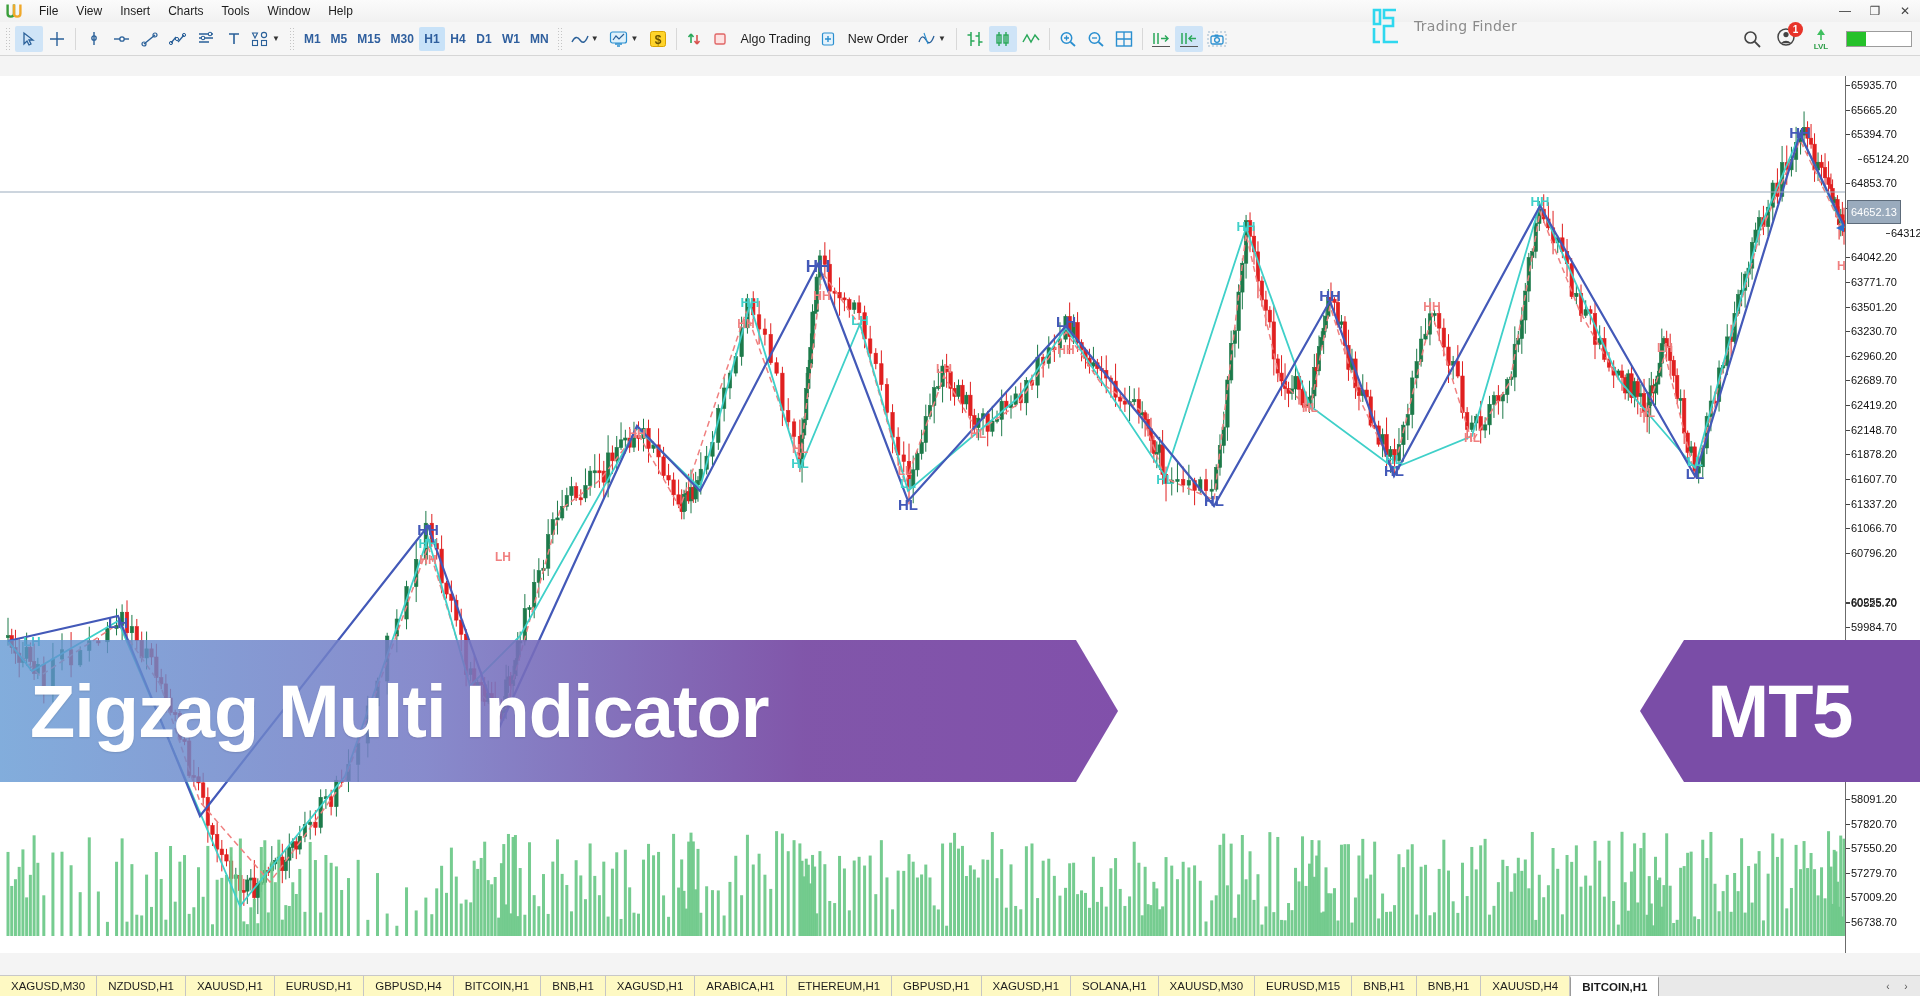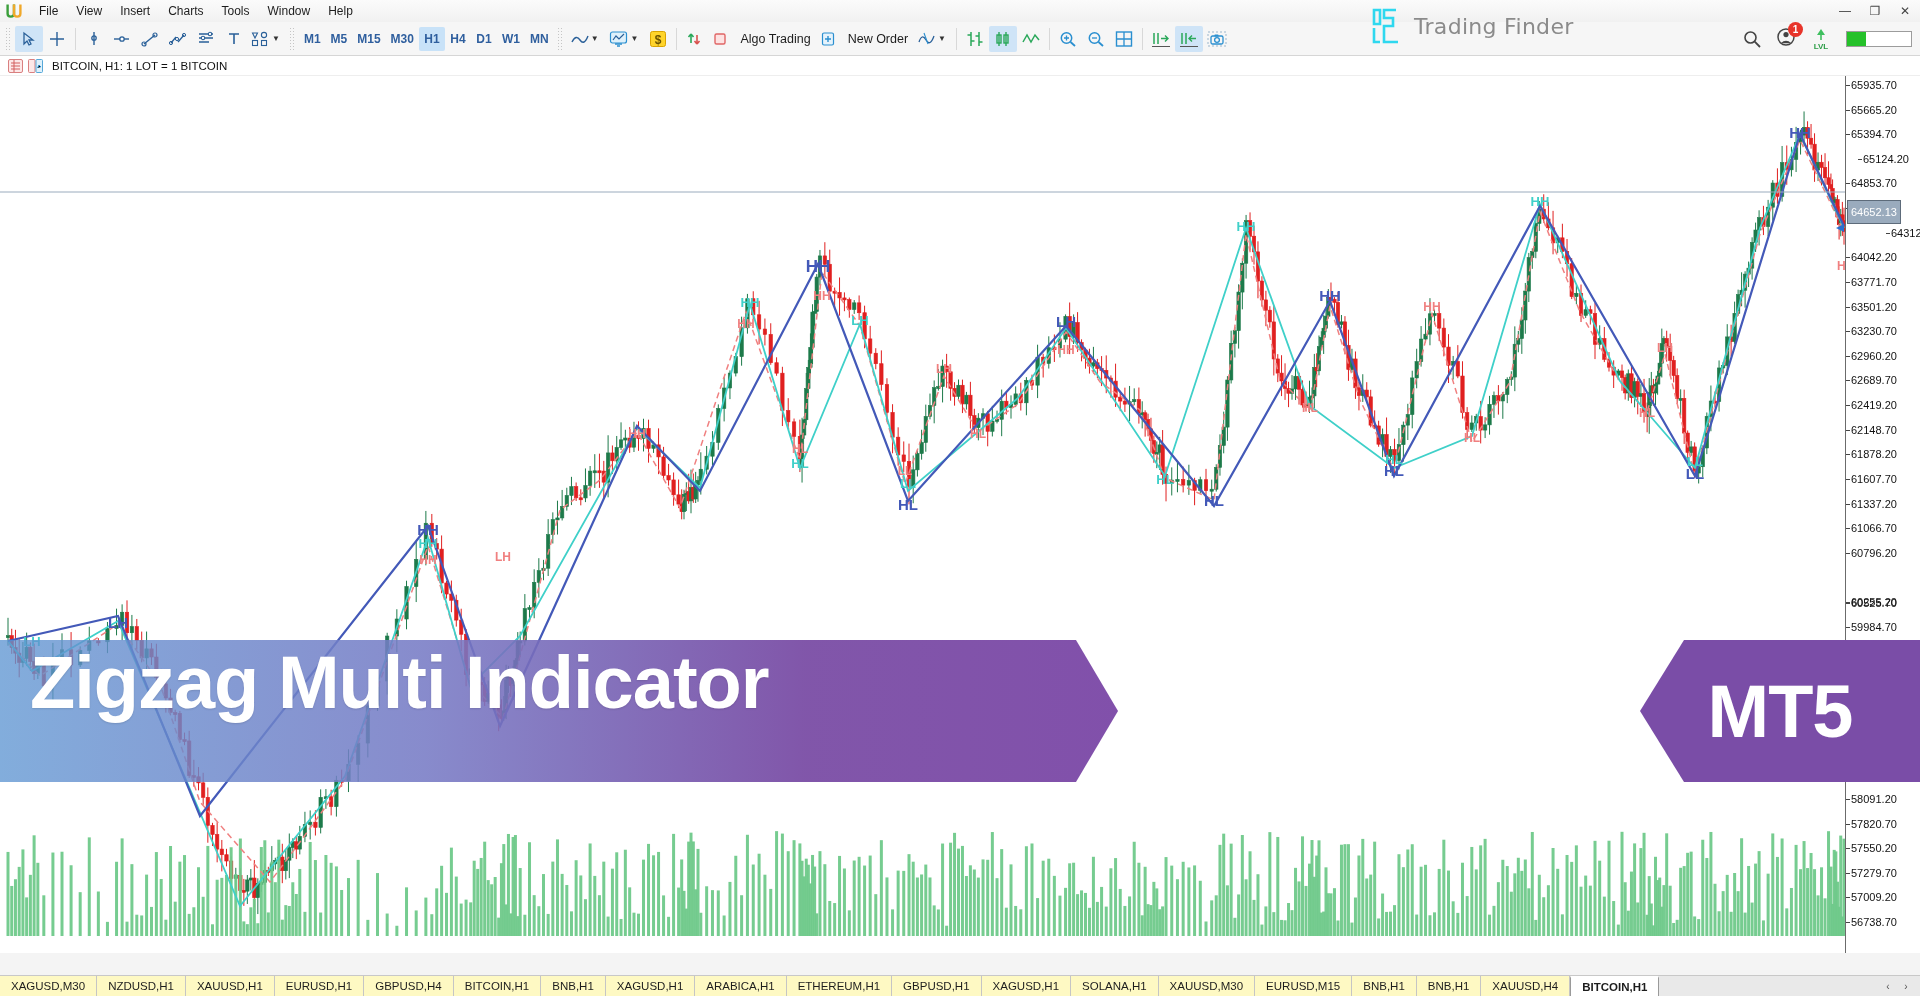--- a/index.html
+++ b/index.html
@@ -55,21 +55,21 @@
   .tb-text { font-size:12.5px; color:#1d1d1d; margin-left:12px; white-space:nowrap; }
   .tb-labeled { display:flex; align-items:center; height:26px; padding:0 6px 0 3px;
                 border-radius:2px; cursor:default; flex:none; }
 
   
   .brand {
     position:absolute; top:4px; left:1365px; width:210px; height:44px;
     display:flex; align-items:center; gap:9px;
     background: rgba(244,244,244,0.0);
   }
-  .brand-name { font-size:22px; color:#8b8b8b; letter-spacing:.3px; font-family:"DejaVu Sans", sans-serif; }
+  .brand-name { font-size:14px; color:#8b8b8b; letter-spacing:.3px; font-family:"DejaVu Sans", sans-serif; }
 
   .topright {
     position:absolute; top:24px; right:8px; height:30px; display:flex; align-items:center; gap:14px;
   }
   .badge {
     position:absolute; top:-5px; right:-7px; background:#e8342a; color:#fff;
     font-size:10px; font-weight:bold; border-radius:50%; width:15px; height:15px;
     display:flex; align-items:center; justify-content:center;
   }
   .lvlbar { width:66px; height:16px; border:1px solid #9c9c9c; background:#fff; }
@@ -103,21 +103,21 @@
   .price-cur {
     position:absolute; left:1px; font-size:11px; color:#fff; background:#9aabbd;
     border:1px solid #5d6b7a; padding:4px 3px; line-height:14px; white-space:nowrap;
   }
 
   
   .banner-left {
     position:absolute; left:0; top:640px; width:1118px; height:142px;
     background: linear-gradient(90deg, rgba(95,150,210,0.78) 0%, rgba(119,123,197,0.88) 38%, rgba(122,77,165,0.95) 72%, rgba(124,73,167,0.96) 100%);
     clip-path: polygon(0 0, calc(100% - 42px) 0, 100% 50%, calc(100% - 42px) 100%, 0 100%);
-    display:flex; 
+    display:flex; align-items:center;
   }
   .banner-left span {
     color:#fff; font-size:74px; font-weight:bold; letter-spacing:-1px;
     margin-left:30px; font-family:"Liberation Sans", sans-serif;
     text-shadow: 0 1px 2px rgba(0,0,0,.12);
   }
   .banner-right {
     position:absolute; left:1640px; top:640px; width:280px; height:142px;
     background:#7a4da7;
     clip-path: polygon(44px 0, 100% 0, 100% 100%, 44px 100%, 0 50%);
@@ -388,33 +388,20 @@
     <svg width="22" height="24" viewBox="0 0 22 24">
       <path d="M11 2 L15 8 L7 8 Z" fill="#3fbf5f"></path>
       <path d="M11 8 L11 13" stroke="#3fbf5f" stroke-width="1.6"></path>
       <text x="11" y="22" font-size="8" font-weight="bold" text-anchor="middle" fill="#2a9d45" font-family="Liberation Sans">LVL</text>
     </svg>
     <div class="lvlbar">
         <i id="lvlfill" style="width: 30%;"></i>
       </div>
   </div>
 
-  <div class="chart-head">
-    <svg width="15" height="14" viewBox="0 0 15 14">
-      <rect x="0.5" y="0.5" width="14" height="13" rx="1.5" fill="#fde8e8" stroke="#d98080" stroke-width="1"></rect>
-      <path d="M3 4 H12 M3 7 H12 M3 10 H12" stroke="#d35f5f" stroke-width="1.2"></path>
-      <path d="M6 1 V13" stroke="#d35f5f" stroke-width="1"></path>
-    </svg>
-    <svg width="15" height="14" viewBox="0 0 15 14">
-      <rect x="0.5" y="0.5" width="6.5" height="13" rx="1" fill="#fde8e8" stroke="#d98080" stroke-width="1"></rect>
-      <rect x="8" y="0.5" width="6.5" height="13" rx="1" fill="#dff1fb" stroke="#57a8d8" stroke-width="1"></rect>
-      <path d="M9.5 9 L11 6 L13 8" stroke="#2a8fd0" stroke-width="1"></path>
-    </svg>
-    <span class="lbl">BITCOIN, H1:  1 LOT = 1 BITCOIN</span>
-  </div>
 
   <div class="chart-wrap">
     <div class="chart-canvas">
       <svg class="plot" id="plot" width="1845" height="877" viewBox="0 0 1845 877">
           <g>
             <line x1="8" y1="541.815972207494" x2="8" y2="569.7000198400114" stroke="#1d7a4a" stroke-width="1"></line>
             <rect x="6.3" y="559.69427574272" width="3.4" height="2" fill="#1d7a4a" stroke="#1d7a4a" stroke-width="0.6"></rect>
             <line x1="11.72960372960373" y1="552.7719658649396" x2="11.72960372960373" y2="577.8622810480907" stroke="#e02020" stroke-width="1"></line>
             <rect x="10.02960372960373" y="559.69427574272" width="3.4" height="11.952543572450622" fill="#e02020" stroke="#e02020" stroke-width="0.6"></rect>
             <line x1="15.459207459207459" y1="553.8218605065321" x2="15.459207459207459" y2="587.8630079415854" stroke="#e02020" stroke-width="1"></line>

